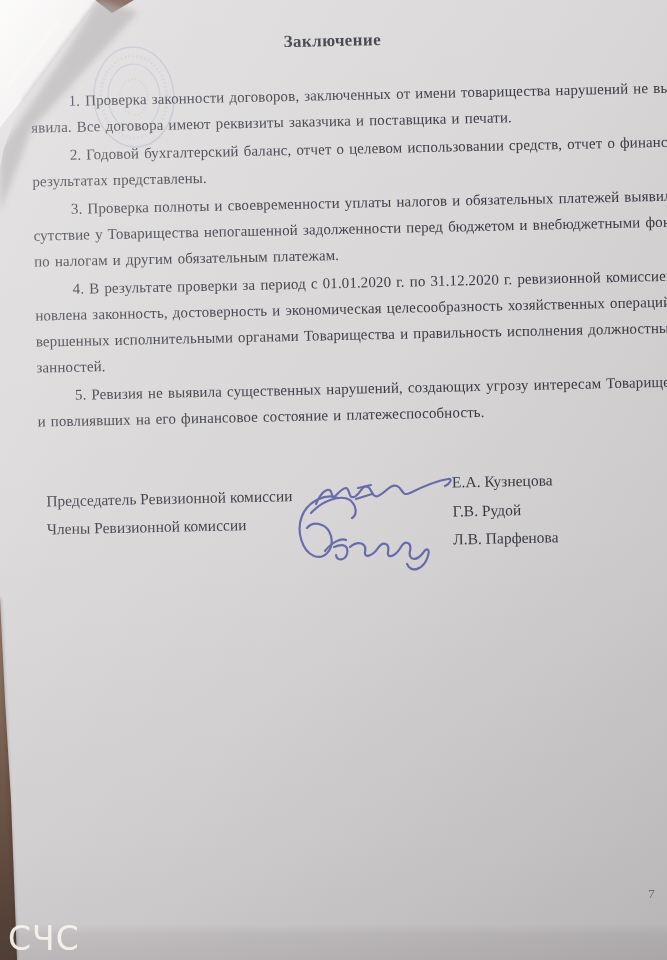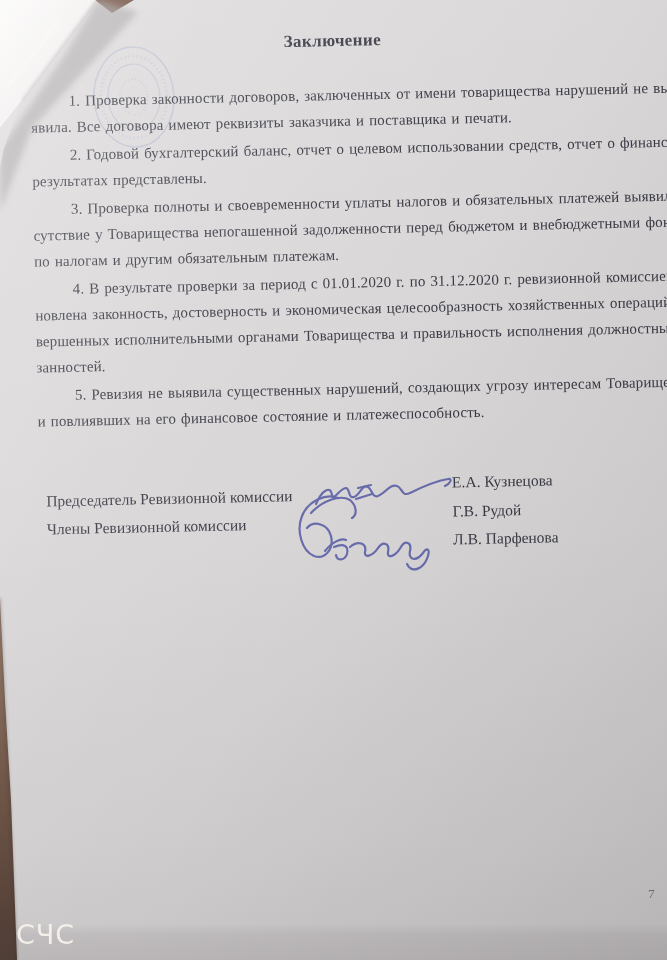--- a/index.html
+++ b/index.html
@@ -42,23 +42,23 @@
   }
   .ind{padding-left:38px;}
   .sig-label{position:absolute;left:7px;font-size:15.5px;white-space:nowrap;}
   .sig-name{position:absolute;left:413px;font-size:15.5px;white-space:nowrap;}
   
   .page-number{
     position:absolute;left:648px;top:886px;
     font-size:13.5px;color:#6f6c6e;
   }
   .camera-watermark{
-    position:absolute;left:16px;top:919px;
+    position:absolute;left:8px;top:919px;
     font-family:"DejaVu Sans", sans-serif;
-    font-size:27px;color:rgba(245,241,235,.95);letter-spacing:1px;
+    font-size:33px;color:rgba(245,241,235,.95);letter-spacing:1px;
   }
 </style>
 </head>
 <body>
 
 <div class="paper"></div>
 
 <svg width="667" height="960" viewBox="0 0 667 960">
   <g transform="rotate(-4 134 97)" stroke="#8795c0" fill="none" opacity="0.30">
     <ellipse cx="134" cy="97" rx="40" ry="50" stroke-width="1.6"></ellipse>

